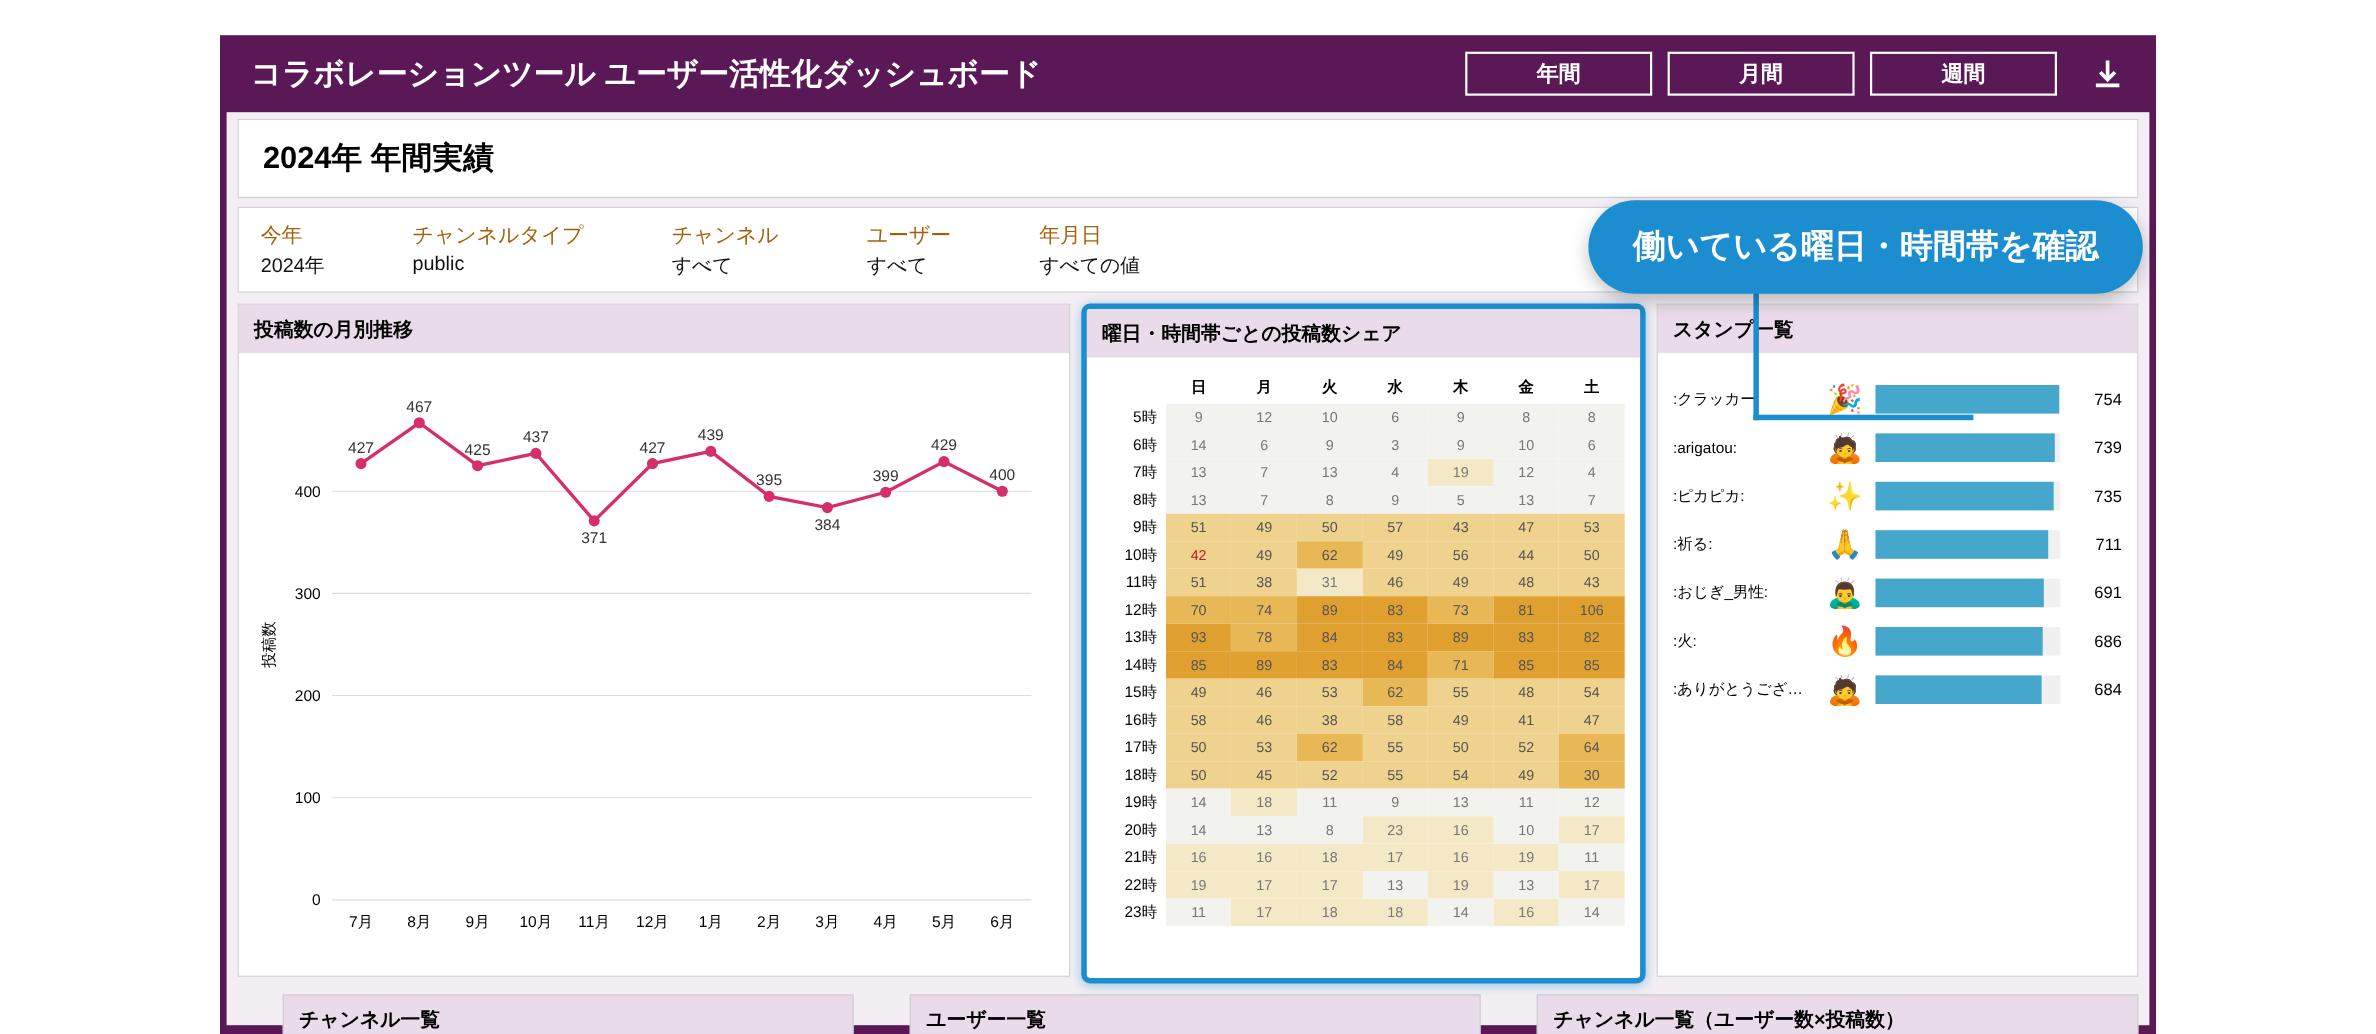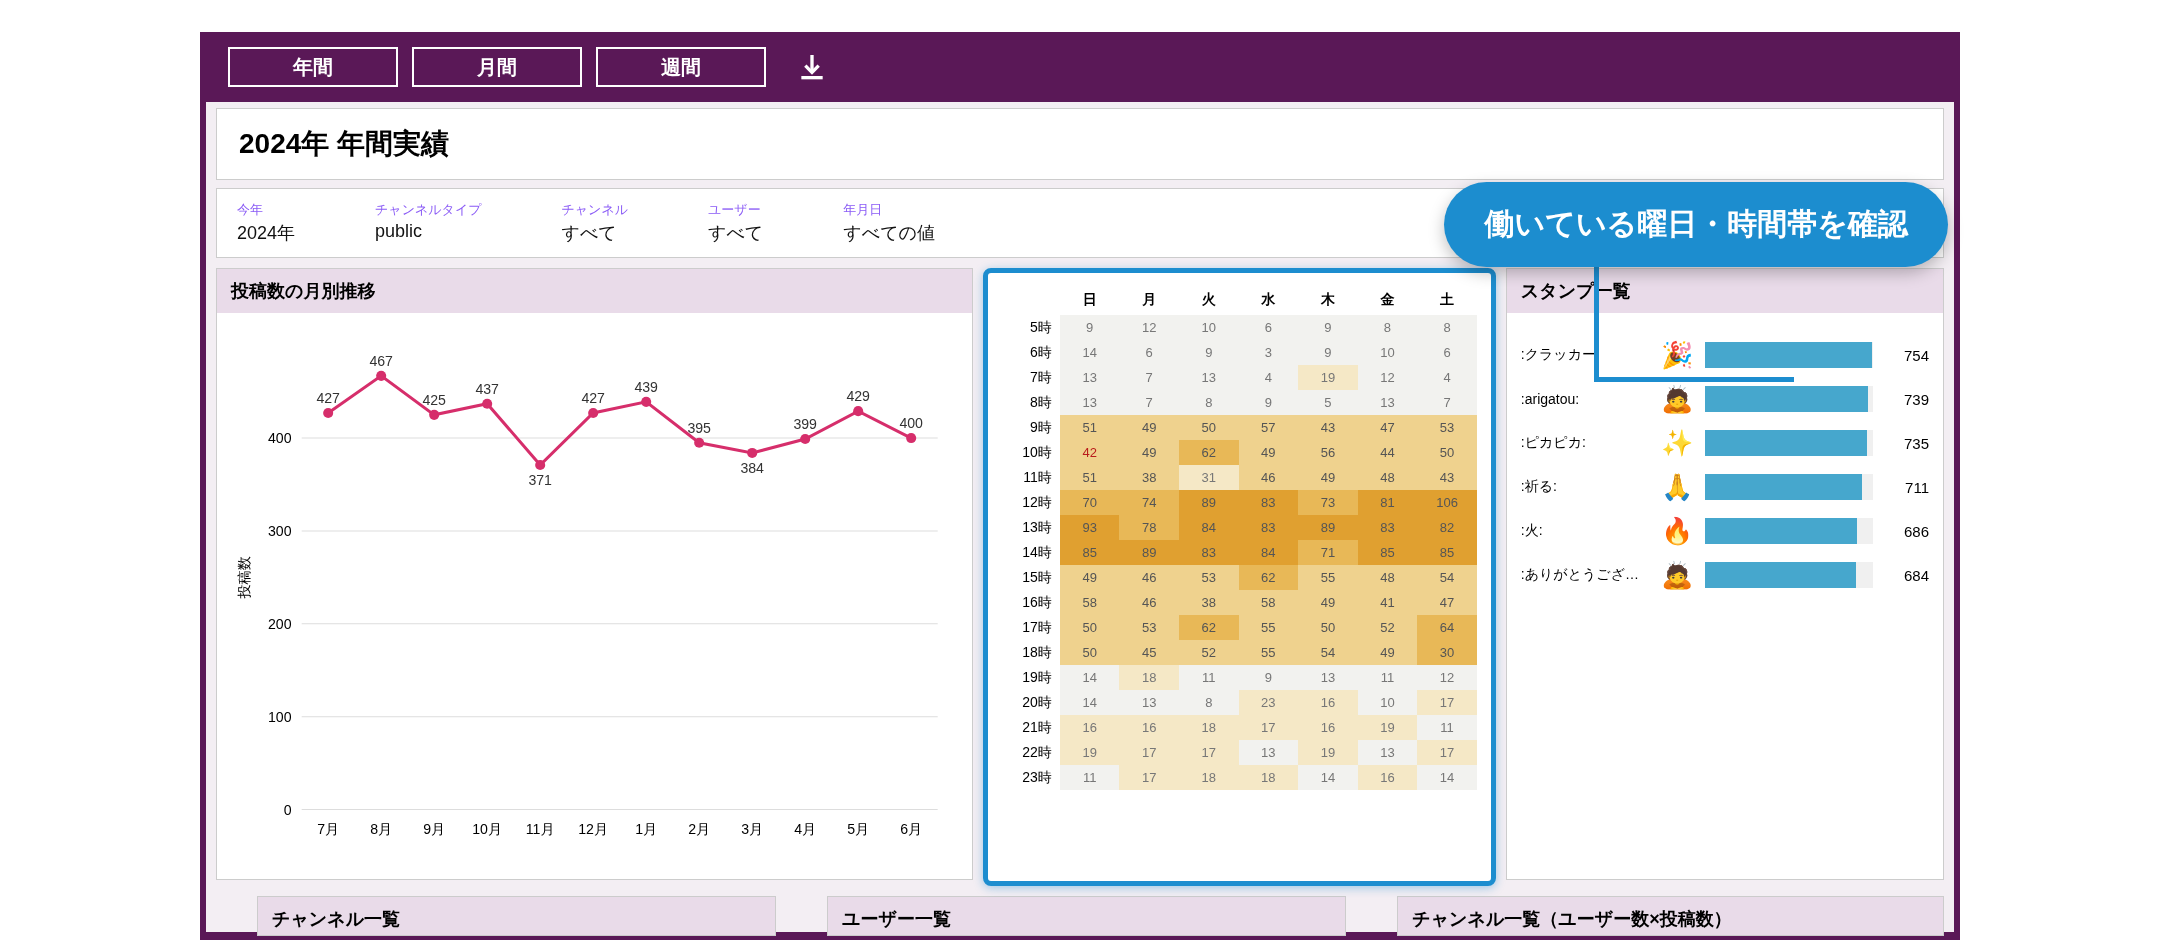--- a/index.html
+++ b/index.html
@@ -70,22 +70,22 @@
   }
   .filters-bar {
     background: #fff;
     border: 1px solid #ccc;
     padding: 12px 20px;
     margin-bottom: 10px;
     display: flex;
     gap: 80px;
   }
   .filter-item .flabel {
-    color: #8b5cf6;
-    font-size: 13px;
+    color: #a16207;
+    font-size: 19px;
   }
   .filter-item .fvalue {
     color: #111;
     font-size: 18px;
     margin-top: 2px;
   }
 
   .panels-row {
     display: flex;
     gap: 10px;
@@ -242,20 +242,21 @@
     top: 80px;
     z-index: -1;
   }
 </style>
 </head>
 <body>
 
 <div class="outer-frame">
 
   <div class="header-bar">
+    <div class="header-title">コラボレーションツール ユーザー活性化ダッシュボード</div>
     <div class="period-buttons">
       <div class="period-btn">年間</div>
       <div class="period-btn">月間</div>
       <div class="period-btn">週間</div>
       <div class="download-icon">
         <svg viewBox="0 0 24 24" fill="none" stroke="#fff" stroke-width="2.5">
           <path d="M12 3v12"></path>
             <path d="M7 11l5 5 5-5"></path>
             <path d="M4 20h16"></path>
         </svg>
@@ -342,20 +343,21 @@
               <text x="568.75" y="102.91999999999996" text-anchor="middle" font-size="14" fill="#333">399</text>
               <circle cx="621.25" cy="85.32" r="5" fill="#d62e6b"></circle>
               <text x="621.25" y="75.32" text-anchor="middle" font-size="14" fill="#333">429</text>
               <circle cx="673.75" cy="112" r="5" fill="#d62e6b"></circle>
               <text x="673.75" y="102" text-anchor="middle" font-size="14" fill="#333">400</text>
             </svg>
         </div>
       </div>
 
       <div class="panel heatmap-panel">
+        <div class="panel-title">曜日・時間帯ごとの投稿数シェア</div>
         <div class="heatmap-body" id="heatmap-body">
             <div class="hm-head-row">
               <div class="hm-hour-label">x</div>
               <div class="hm-head-cell">日</div>
               <div class="hm-head-cell">月</div>
               <div class="hm-head-cell">火</div>
               <div class="hm-head-cell">水</div>
               <div class="hm-head-cell">木</div>
               <div class="hm-head-cell">金</div>
               <div class="hm-head-cell">土</div>
@@ -582,20 +584,28 @@
             </div>
             <div class="stamp-row">
               <div class="stamp-name">:祈る:</div>
               <div class="stamp-emoji">🙏</div>
               <div class="stamp-bar-wrap">
                 <div class="stamp-bar" style="width: 93.5526%;"></div>
               </div>
               <div class="stamp-val">711</div>
             </div>
             <div class="stamp-row">
+              <div class="stamp-name">:おじぎ_男性:</div>
+              <div class="stamp-emoji">🙇‍♂️</div>
+              <div class="stamp-bar-wrap">
+                <div class="stamp-bar" style="width: 90.9211%;"></div>
+              </div>
+              <div class="stamp-val">691</div>
+            </div>
+            <div class="stamp-row">
               <div class="stamp-name">:火:</div>
               <div class="stamp-emoji">🔥</div>
               <div class="stamp-bar-wrap">
                 <div class="stamp-bar" style="width: 90.2632%;"></div>
               </div>
               <div class="stamp-val">686</div>
             </div>
             <div class="stamp-row">
               <div class="stamp-name">:ありがとうございます:</div>
               <div class="stamp-emoji">🙇</div>

